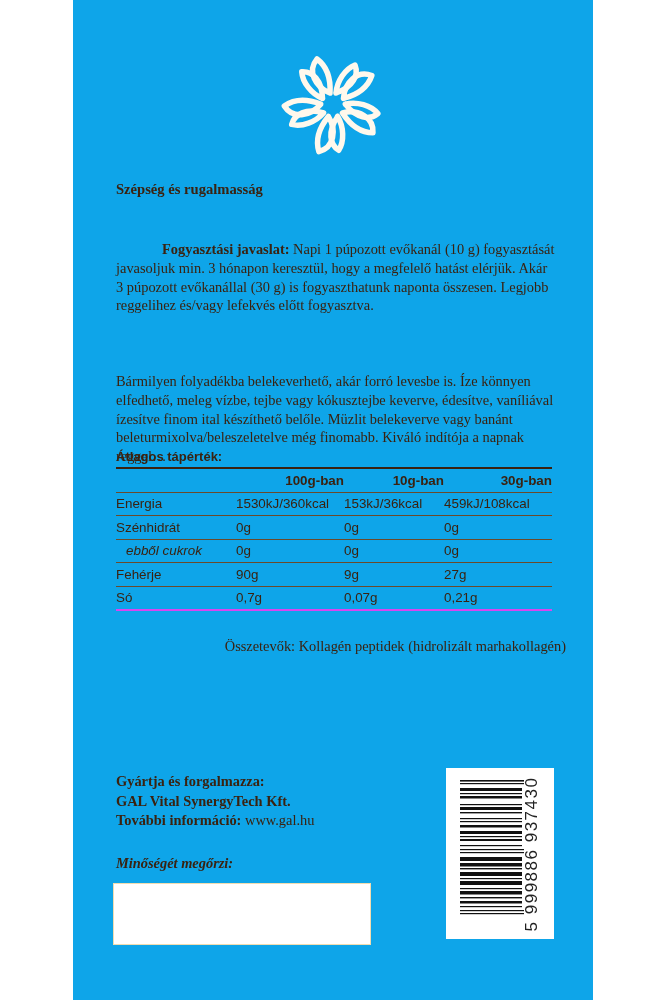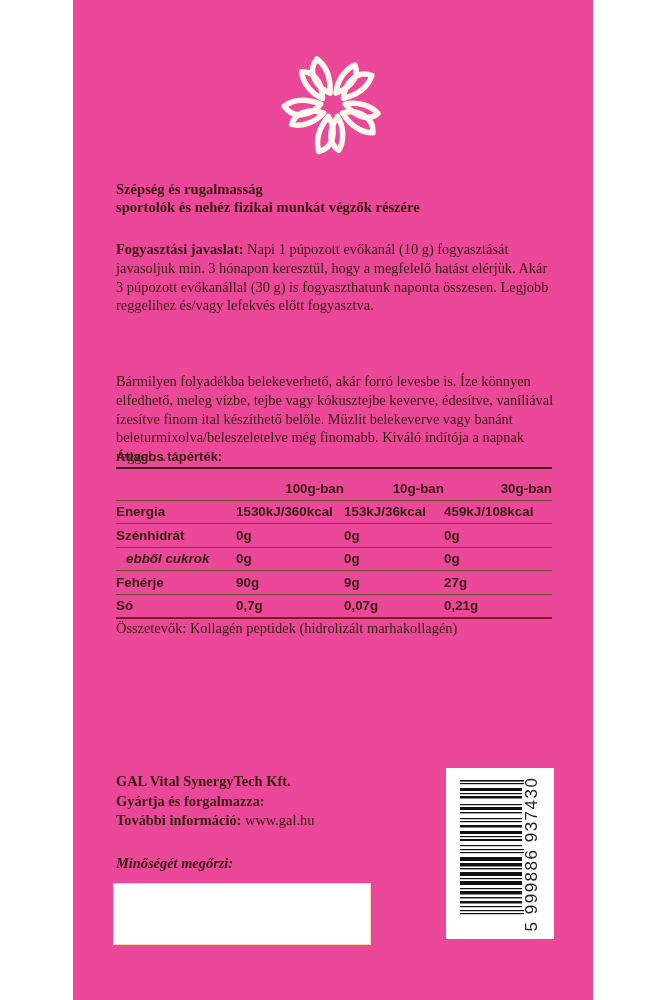--- a/index.html
+++ b/index.html
@@ -1,64 +1,64 @@
 <!DOCTYPE html>
 <html><head>
   <meta charset="utf-8">
   <style>
     html, body { margin: 0; padding: 0; }
     body {
       width: 666px; height: 1000px; background: #ffffff; position: relative; overflow: hidden;
     }
     .panel {
       position: absolute; left: 73px; top: 0; width: 520px; height: 1000px;
-      background: #ec4899; color: #3a2210;
+      background: #0ea5e9; color: #3a2210;
     }
     .logo {
       position: absolute; left: 208px; top: 53px; width: 104px; height: 104px;
     }
     .heading {
       position: absolute; left: 43px; top: 181px; width: 440px;
       font-family: "Liberation Serif", "DejaVu Serif", serif;
       font-weight: bold; font-size: 14.6px; line-height: 17.5px;
     }
     .para {
       position: absolute; left: 43px; width: 440px;
       font-family: "Liberation Serif", "DejaVu Serif", serif;
       font-size: 14.4px; line-height: 18.8px;
     }
-    .para b { font-weight: bold; }
+    .para b { font-weight: bold; margin-left: 46px; }
     .p1 { top: 240px; }
     .p2 { top: 336px; margin-top: 36px; }
     .nutri {
       position: absolute; left: 43px; top: 449px; width: 436px;
       font-family: "Liberation Sans", "DejaVu Sans", sans-serif;
       font-size: 13.4px;
     }
     .nutri-title {
       font-weight: bold; font-size: 13px; padding-bottom: 2px;
       border-bottom: 2px solid #3a2210; line-height: 16px;
     }
-    table { width: 100%; border-collapse: collapse; margin-top: 8px; }
+    table { width: 100%; border-collapse: collapse; }
     td, th {
       height: 22.5px; padding: 0; border-bottom: 1px solid #6b4a2a; white-space: nowrap;
-      font-weight: bold;
+      font-weight: normal;
     }
     th { font-weight: bold; text-align: right; }
     td.num { text-align: left; }
     td.lbl { text-align: left; }
     td.sub { font-style: italic; padding-left: 10px; }
-    tr.last td { border-bottom: 2px solid #7f1d1d; }
+    tr.last td { border-bottom: 2px solid #d946ef; }
     col.c1 { width: 120px; }
     col.c2 { width: 108px; }
     col.c3 { width: 100px; }
     col.c4 { width: 108px; }
     .ingredients {
-      position: absolute; left: 43px; top: 620px; width: 450px;
-      font-family: "Liberation Serif", "DejaVu Serif", serif; font-size: 14.4px;
+      position: absolute; left: 43px; top: 638px; width: 450px;
+      font-family: "Liberation Serif", "DejaVu Serif", serif; font-size: 14.4px; text-align: right;
     }
     .maker {
       position: absolute; left: 43px; top: 772px; width: 300px;
       font-family: "Liberation Serif", "DejaVu Serif", serif; font-size: 14.4px; line-height: 19.5px;
     }
     .maker .b { font-weight: bold; }
     .best {
       position: absolute; left: 43px; top: 855px;
       font-family: "Liberation Serif", "DejaVu Serif", serif; font-size: 14.4px; font-weight: bold; font-style: italic;
     }
@@ -93,21 +93,20 @@
         <use href="#petal" transform="rotate(72)"></use>
         <use href="#petal" transform="rotate(144)"></use>
         <use href="#petal" transform="rotate(216)"></use>
         <use href="#petal" transform="rotate(288)"></use>
       </g>
     </svg>
   </div>
 
   <div class="heading">
     <div>Szépség és rugalmasság</div>
-    <div>sportolók és nehéz fizikai munkát végzők részére</div>
   </div>
 
   <div class="para p1">
     <b>Fogyasztási javaslat:</b><span> Napi 1 púpozott evőkanál (10 g) fogyasztását javasoljuk min. 3 hónapon keresztül, hogy a megfelelő hatást elérjük. Akár 3 púpozott evőkanállal (30 g) is fogyaszthatunk naponta összesen. Legjobb reggelihez és/vagy lefekvés előtt fogyasztva.</span>
   </div>
 
   <div class="para p2">Bármilyen folyadékba belekeverhető, akár forró levesbe is. Íze könnyen elfedhető, meleg vízbe, tejbe vagy kókusztejbe keverve, édesítve, vaníliával ízesítve finom ital készíthető belőle. Müzlit belekeverve vagy banánt beleturmixolva/beleszeletelve még finomabb. Kiváló indítója a napnak reggel…</div>
 
   <div class="nutri">
     <div class="nutri-title">Átlagos tápérték:</div>
@@ -155,22 +154,22 @@
         <td class="num">0,07g</td>
         <td class="num">0,21g</td>
       </tr>
     </tbody>
       </table>
   </div>
 
   <div class="ingredients">Összetevők: Kollagén peptidek (hidrolizált marhakollagén)</div>
 
   <div class="maker">
+    <div class="b">Gyártja és forgalmazza:</div>
     <div class="b">GAL Vital SynergyTech Kft.</div>
-    <div class="b">Gyártja és forgalmazza:</div>
     <div><span class="b">További információ:</span><span> www.gal.hu</span></div>
   </div>
 
   <div class="best">Minőségét megőrzi:</div>
   <div class="date-box"></div>
 
   <div class="barcode-box">
     <svg class="barcode-svg" width="70" height="150" viewBox="0 0 70 150">
       <g fill="#111">
         <rect x="0" y="0" width="64" height="1.6"></rect>

